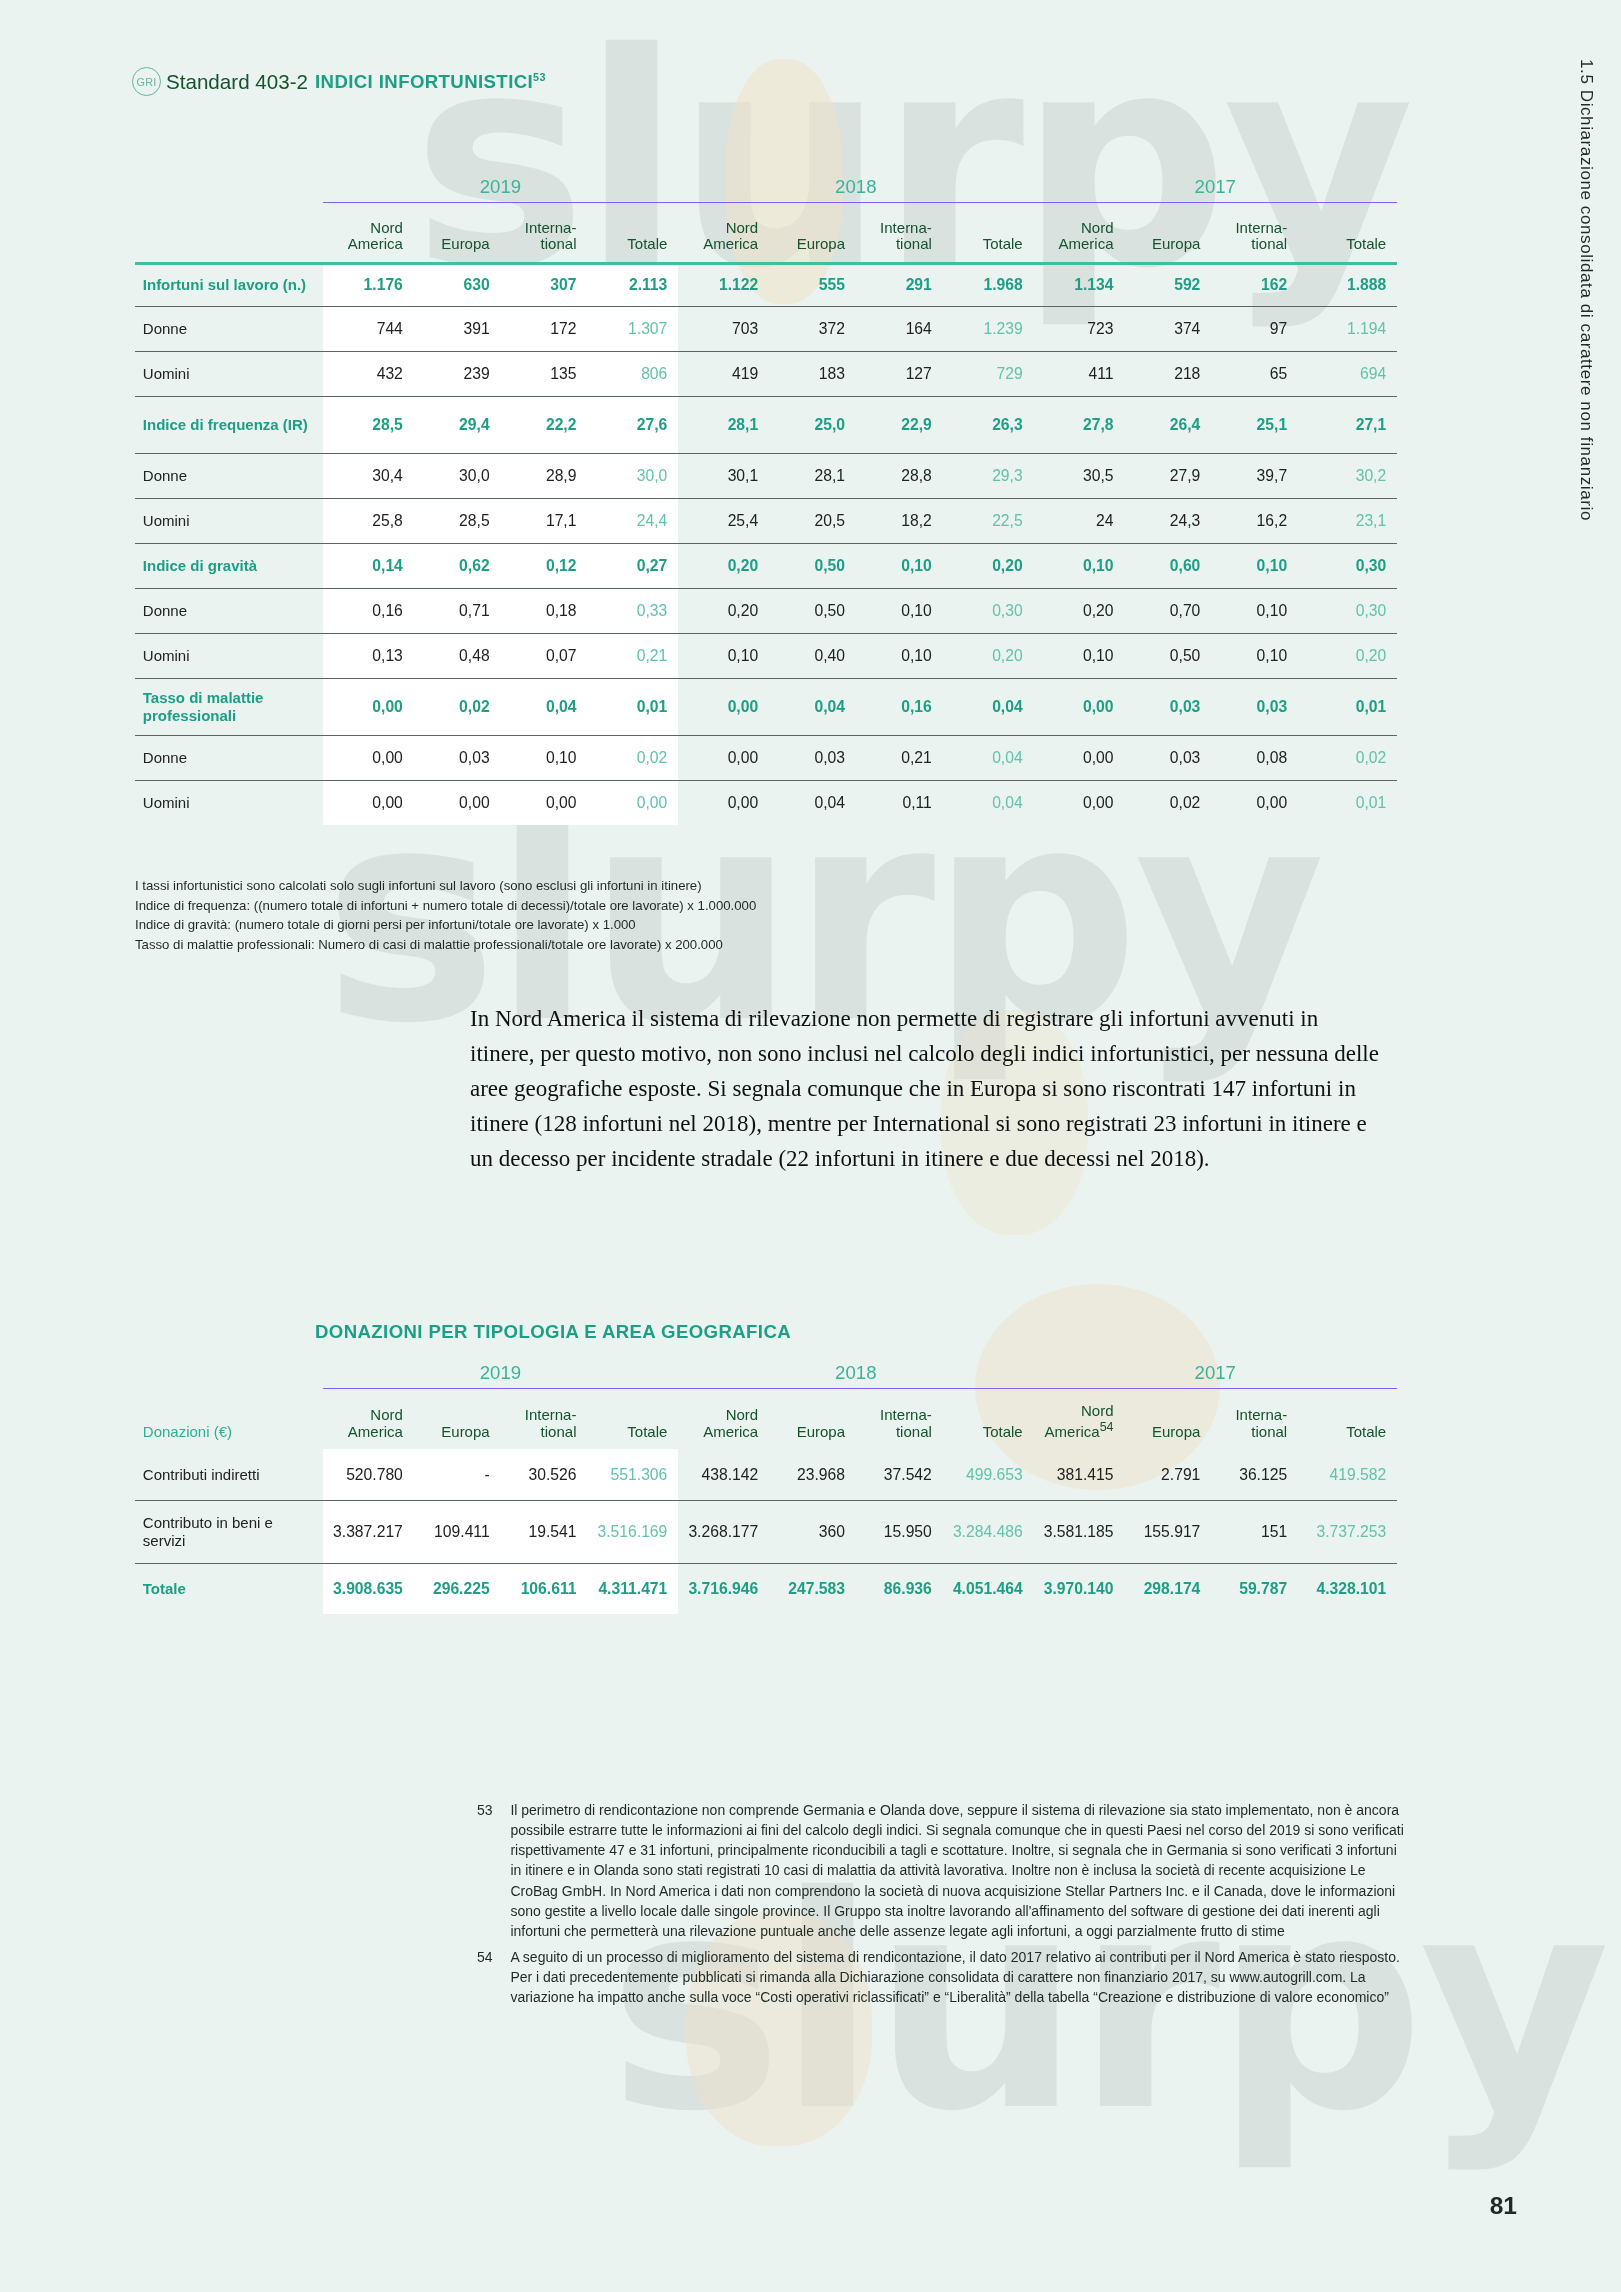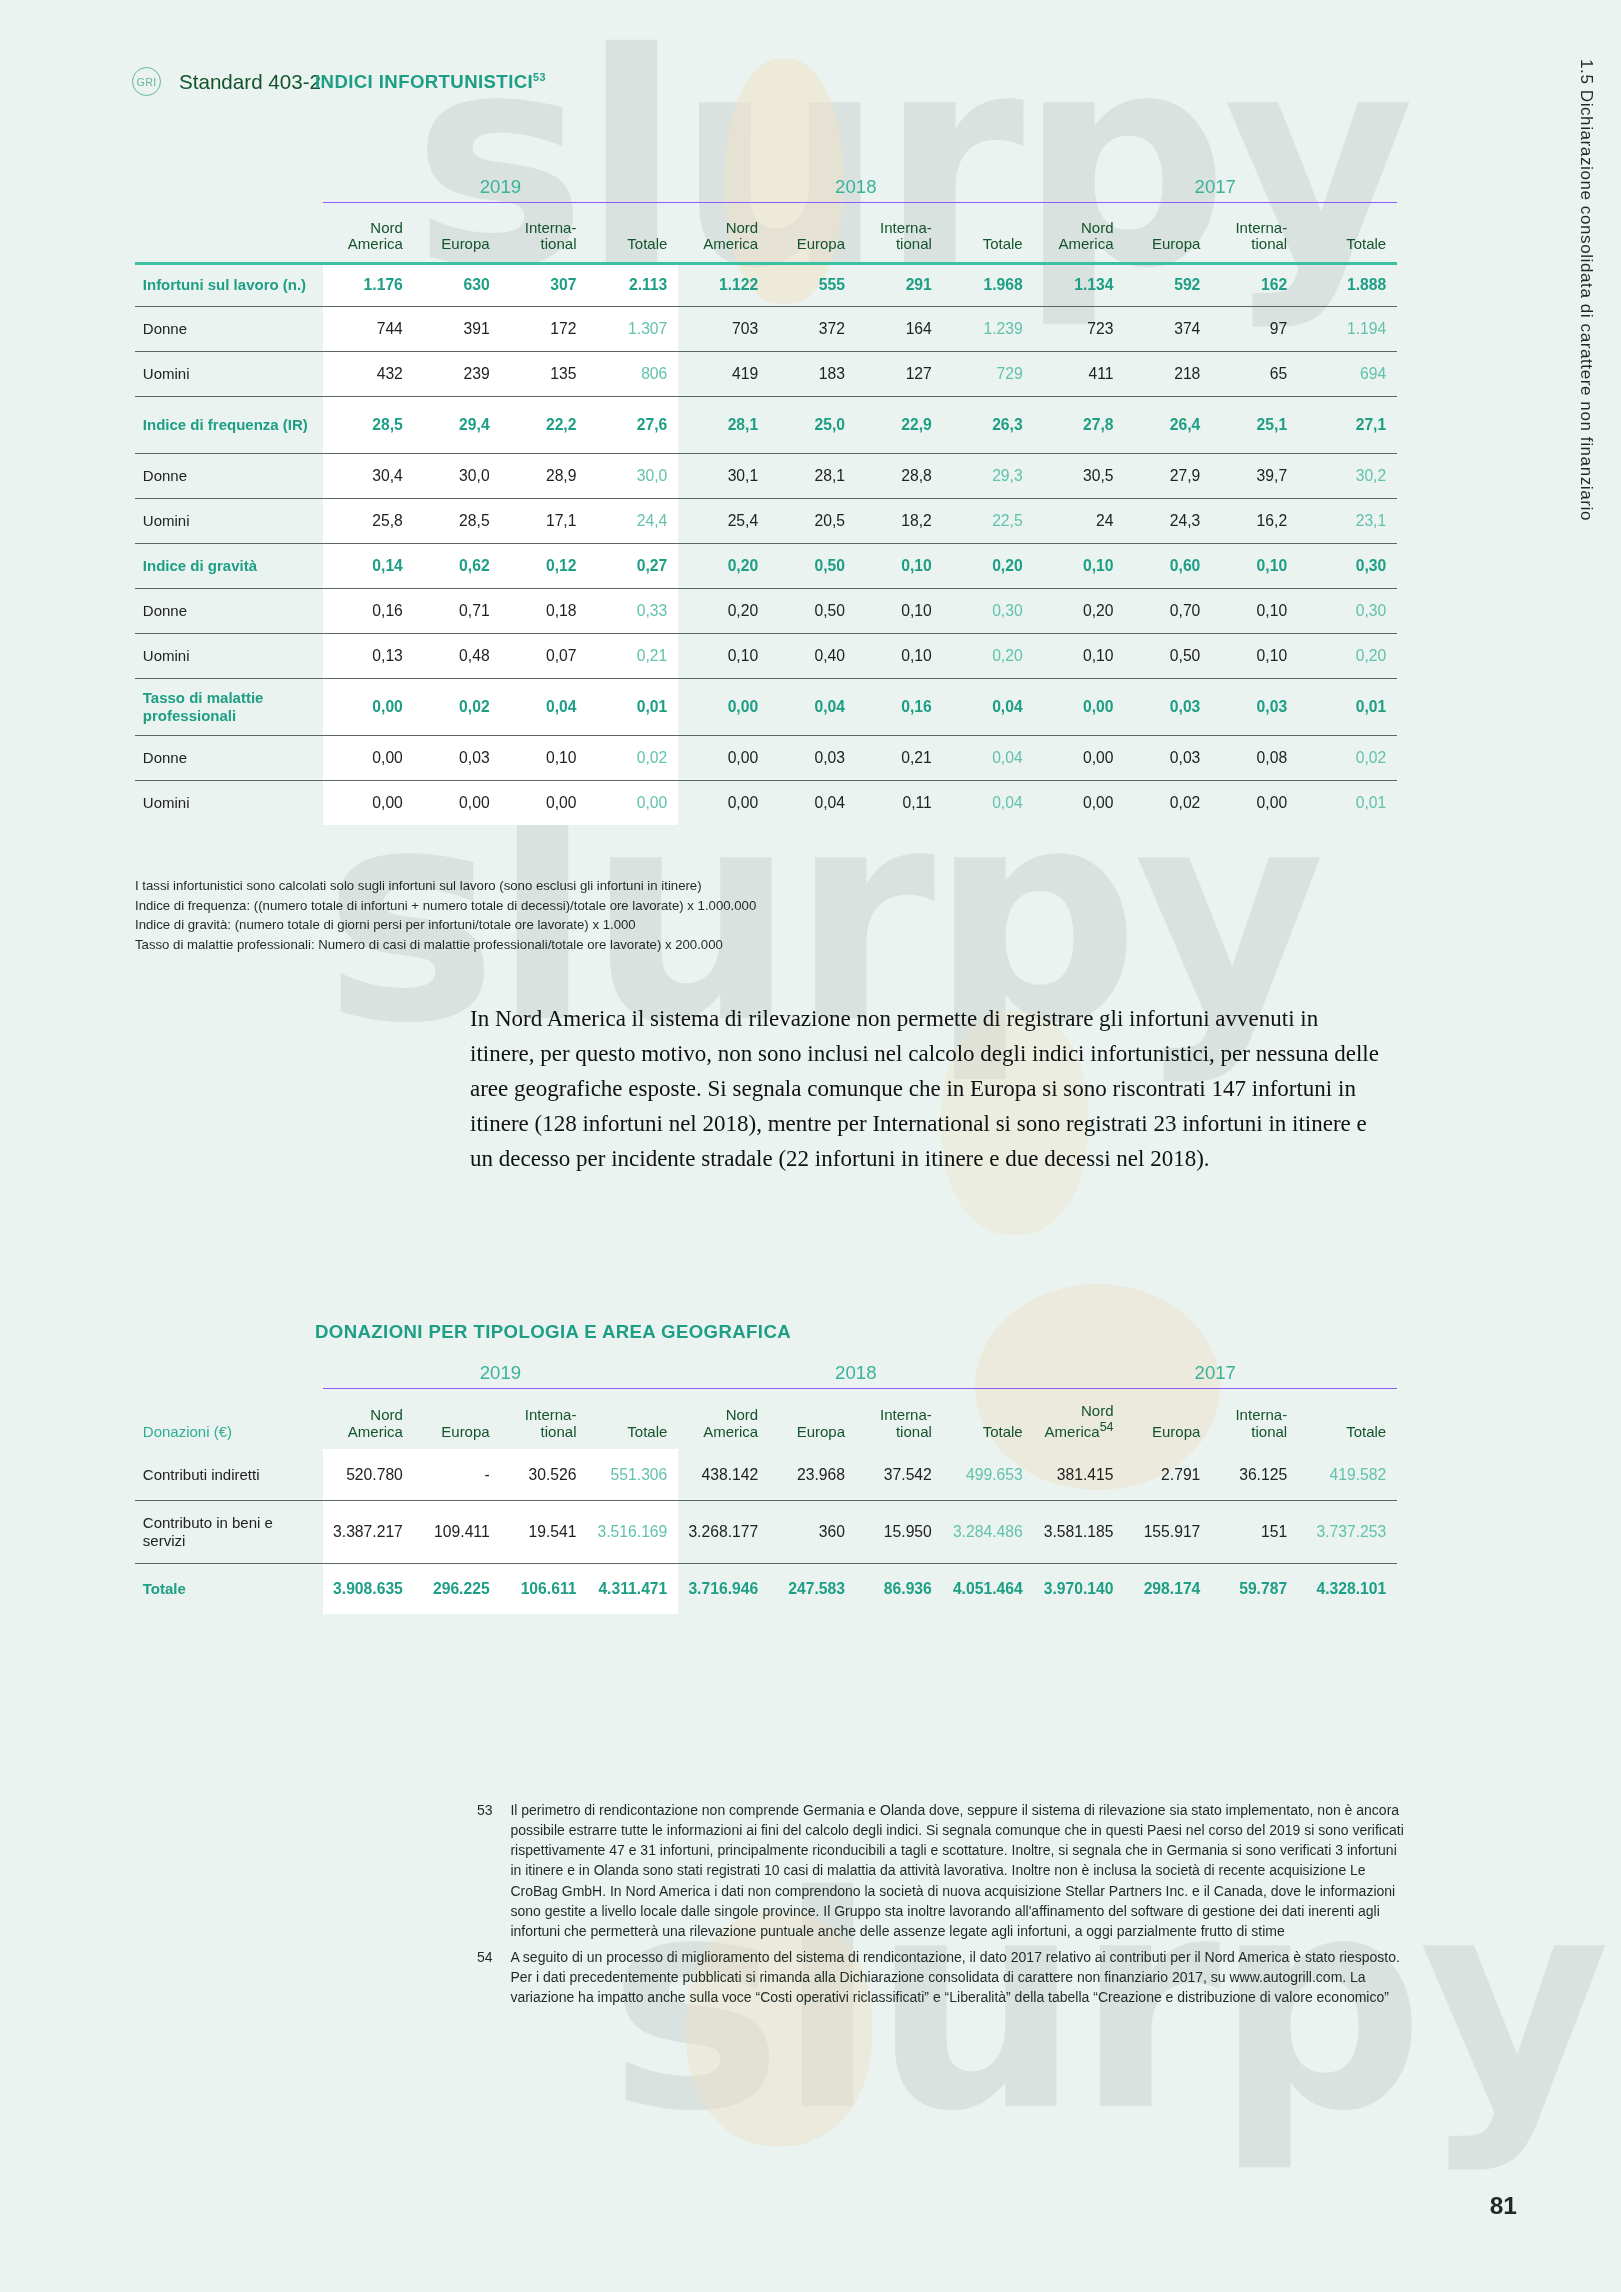--- a/index.html
+++ b/index.html
@@ -30,21 +30,21 @@
 
   
   .runhead {
     position: absolute; right: 25.5px; top: 59px;
     writing-mode: vertical-rl;
     font-size: 17px; color: #1f2a26; letter-spacing: 0.6px;
     font-family: "Liberation Sans", sans-serif;
   }
 
   
-  .hdr { position: absolute; left: 132px; top: 67px; display: flex; align-items: center; gap: 18px; }
+  .hdr { position: absolute; left: 132px; top: 67px; display: flex; align-items: center; gap: 5px; }
   .gri-badge {
     width: 29px; height: 29px; border: 1.6px solid #63b5a0; border-radius: 50%;
     color: #63b5a0; font-size: 10.8px; letter-spacing: 0.3px;
     display: flex; align-items: center; justify-content: center;
     font-family: "Liberation Sans", sans-serif;
   }
   .gri-std { color: #14532d; font-size: 20.6px; }
   .sec-title {
     position: absolute; left: 315px; top: 71px;
     color: #1d9e85; font-weight: 700; font-size: 18.6px; letter-spacing: 0.4px;

